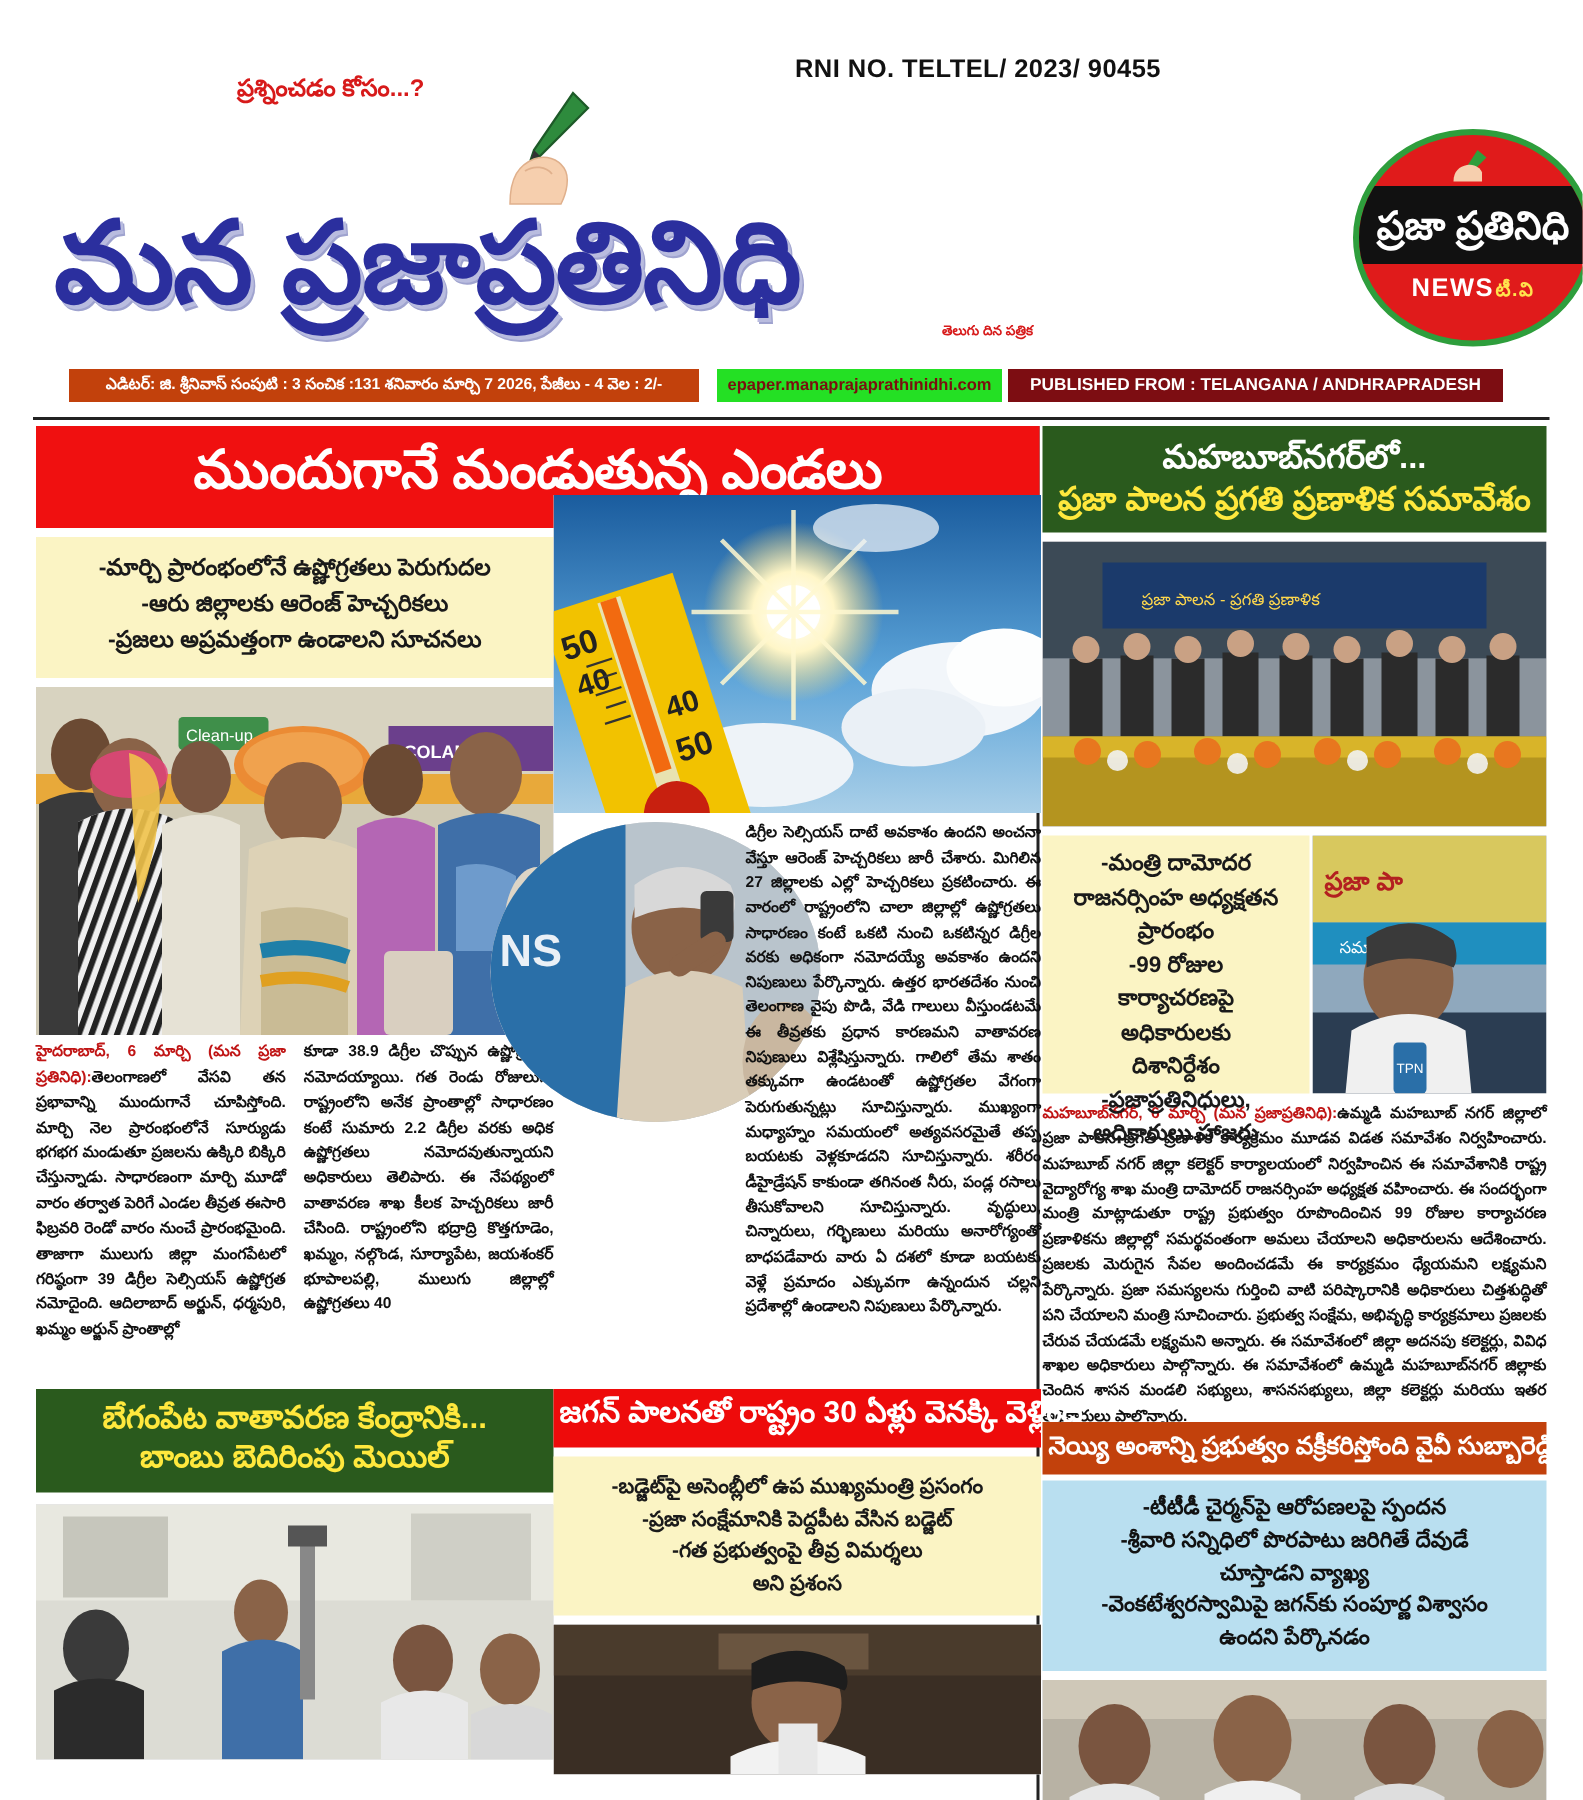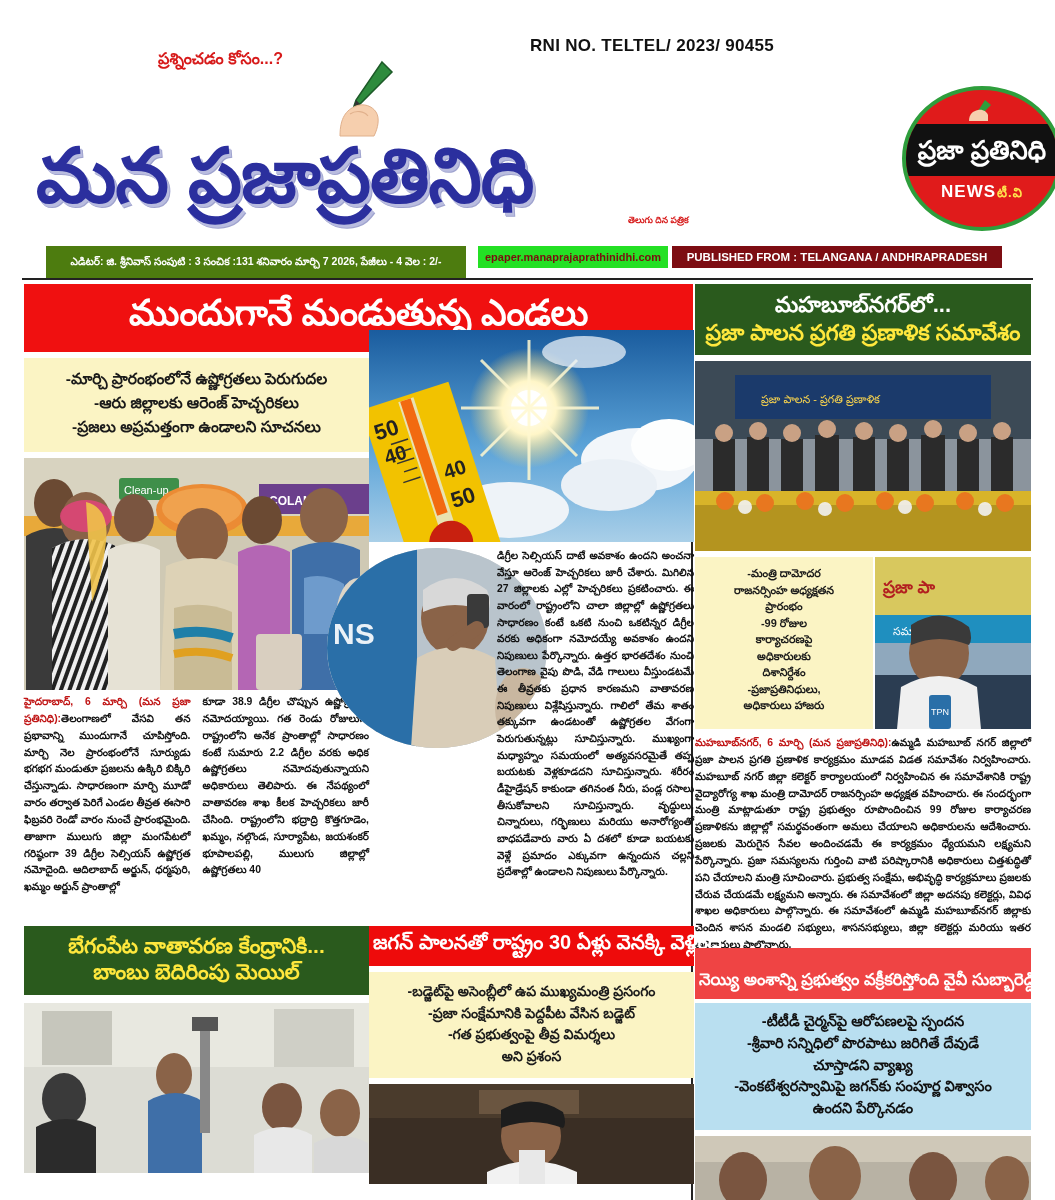--- a/index.html
+++ b/index.html
@@ -68,22 +68,22 @@
   .logo-mark {
     position: absolute; left: 50%; top: 8px; transform: translateX(-50%);
     width: 34px; height: 24px;
   }
 
   
   .info-strip {
     position: absolute; left: 0; top: 246px; width: 1055px; height: 22px;
   }
   .strip-red {
-    position: absolute; left: 46px; top: 0; width: 420px; height: 33px;
-    background: #4d7c0f; color: #fff;
+    position: absolute; left: 46px; top: 0; width: 420px; height: 22px;
+    background: #c2410c; color: #fff;
     font-size: 10.5px; font-weight: bold;
     display: flex; align-items: center; justify-content: center;
     white-space: nowrap;
   }
   .strip-green {
     position: absolute; left: 478px; top: 0; width: 190px; height: 22px;
     background: #24e024; color: #7a0f0f;
     font-size: 11px; font-weight: bold;
     display: flex; align-items: center; justify-content: center;
   }
@@ -117,38 +117,38 @@
     font-size: 22px; font-weight: bold;
     text-align: center; padding: 7px 6px 9px; line-height: 1.25;
   }
   .hl-green-white { color: #ffffff; }
   .hl-red-sm {
     background: #ee0b0b; color: #fff;
     font-size: 20px; font-weight: bold;
     text-align: center; padding: 5px 4px 7px; white-space: nowrap;
   }
   .hl-blue {
-    background: #ef4444; color: #ffffff;
+    background: #c2410c; color: #ffffff;
     font-size: 16.5px; font-weight: bold;
-    text-align: center; padding: 22px 4px 6px; white-space: nowrap;
+    text-align: center; padding: 7px 4px 6px; white-space: nowrap;
   }
 
   .bullets-yellow {
     background: #fbf4c4; color: #1a1a1a;
     font-size: 15.5px; font-weight: bold;
     text-align: center; padding: 9px 6px 10px; line-height: 1.55;
   }
   .bullets-blue {
     background: #b9dff0; color: #111;
     font-size: 14.5px; font-weight: bold;
     text-align: center; padding: 8px 6px 10px; line-height: 1.5;
   }
   .bullets-yellow-r {
     background: #fbf4c4; color: #1a1a1a;
-    font-size: 11px; font-weight: bold;
+    font-size: 15px; font-weight: bold;
     text-align: center; padding: 8px 4px; line-height: 1.5;
   }
 
   
   .photo { position: relative; overflow: hidden; background: #cfcfcf; }
   .ph-crowd  { height: 232px; }
   .ph-therm  { height: 212px; }
   .ph-drink  { height: 200px; border-radius: 50%; }
   .ph-meet   { height: 190px; }
   .ph-minister { height: 160px; }

